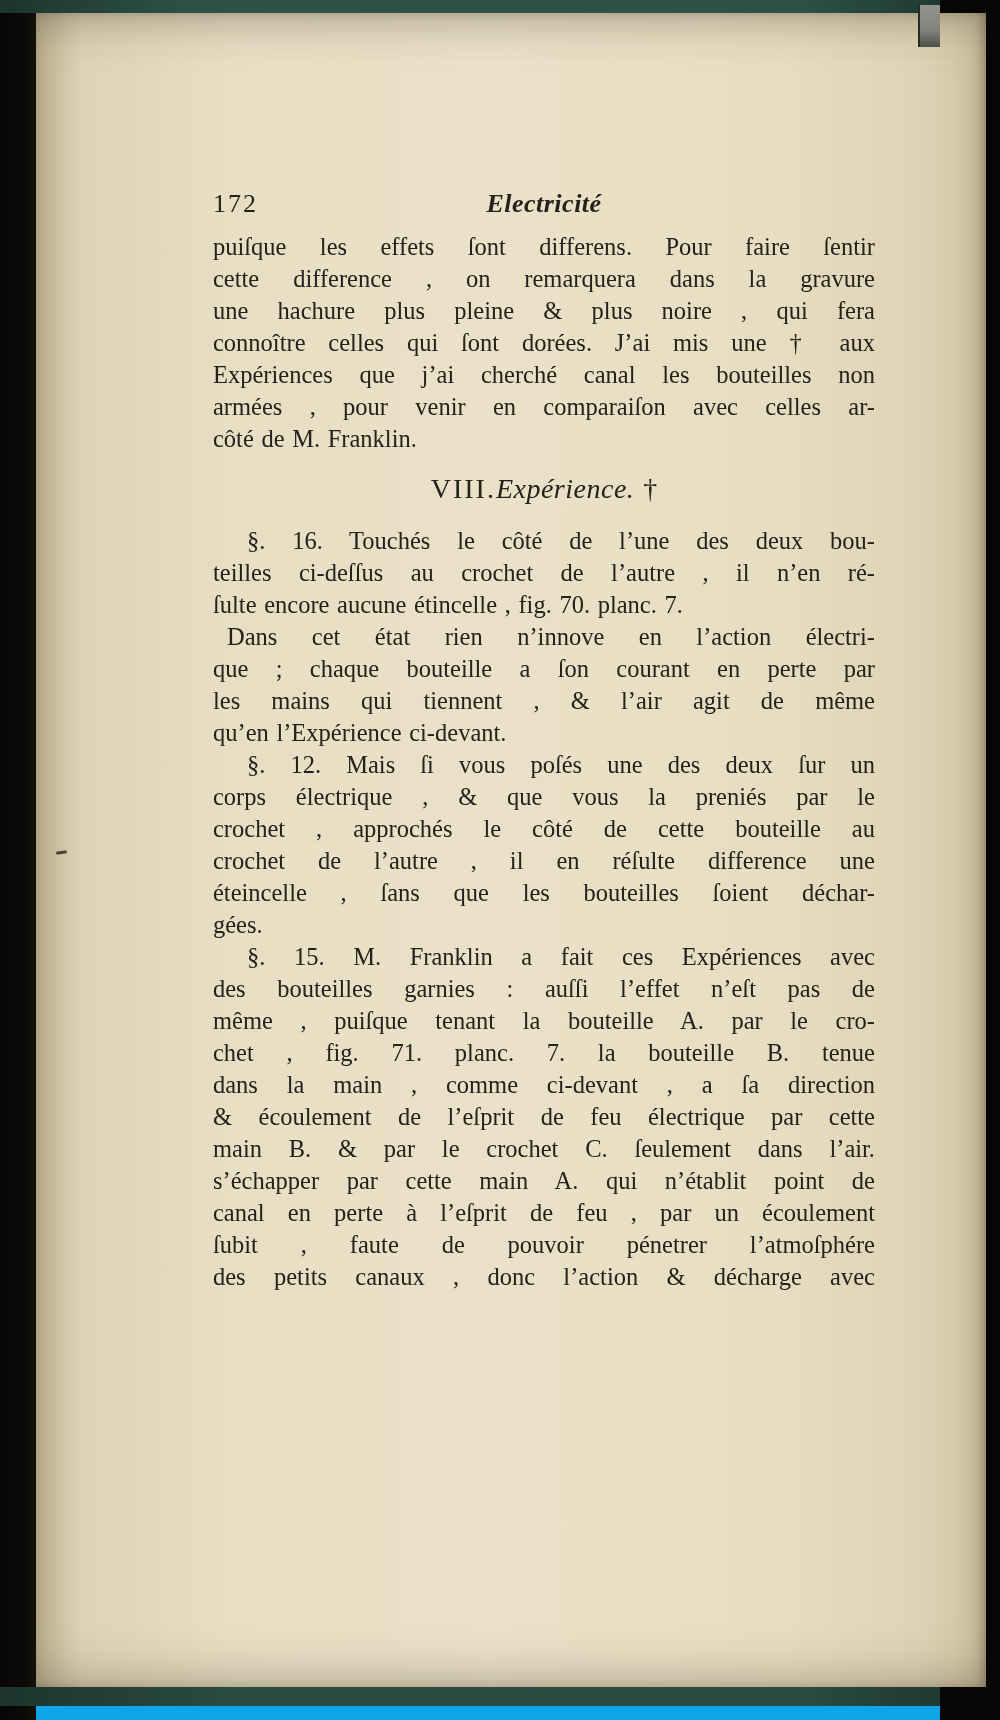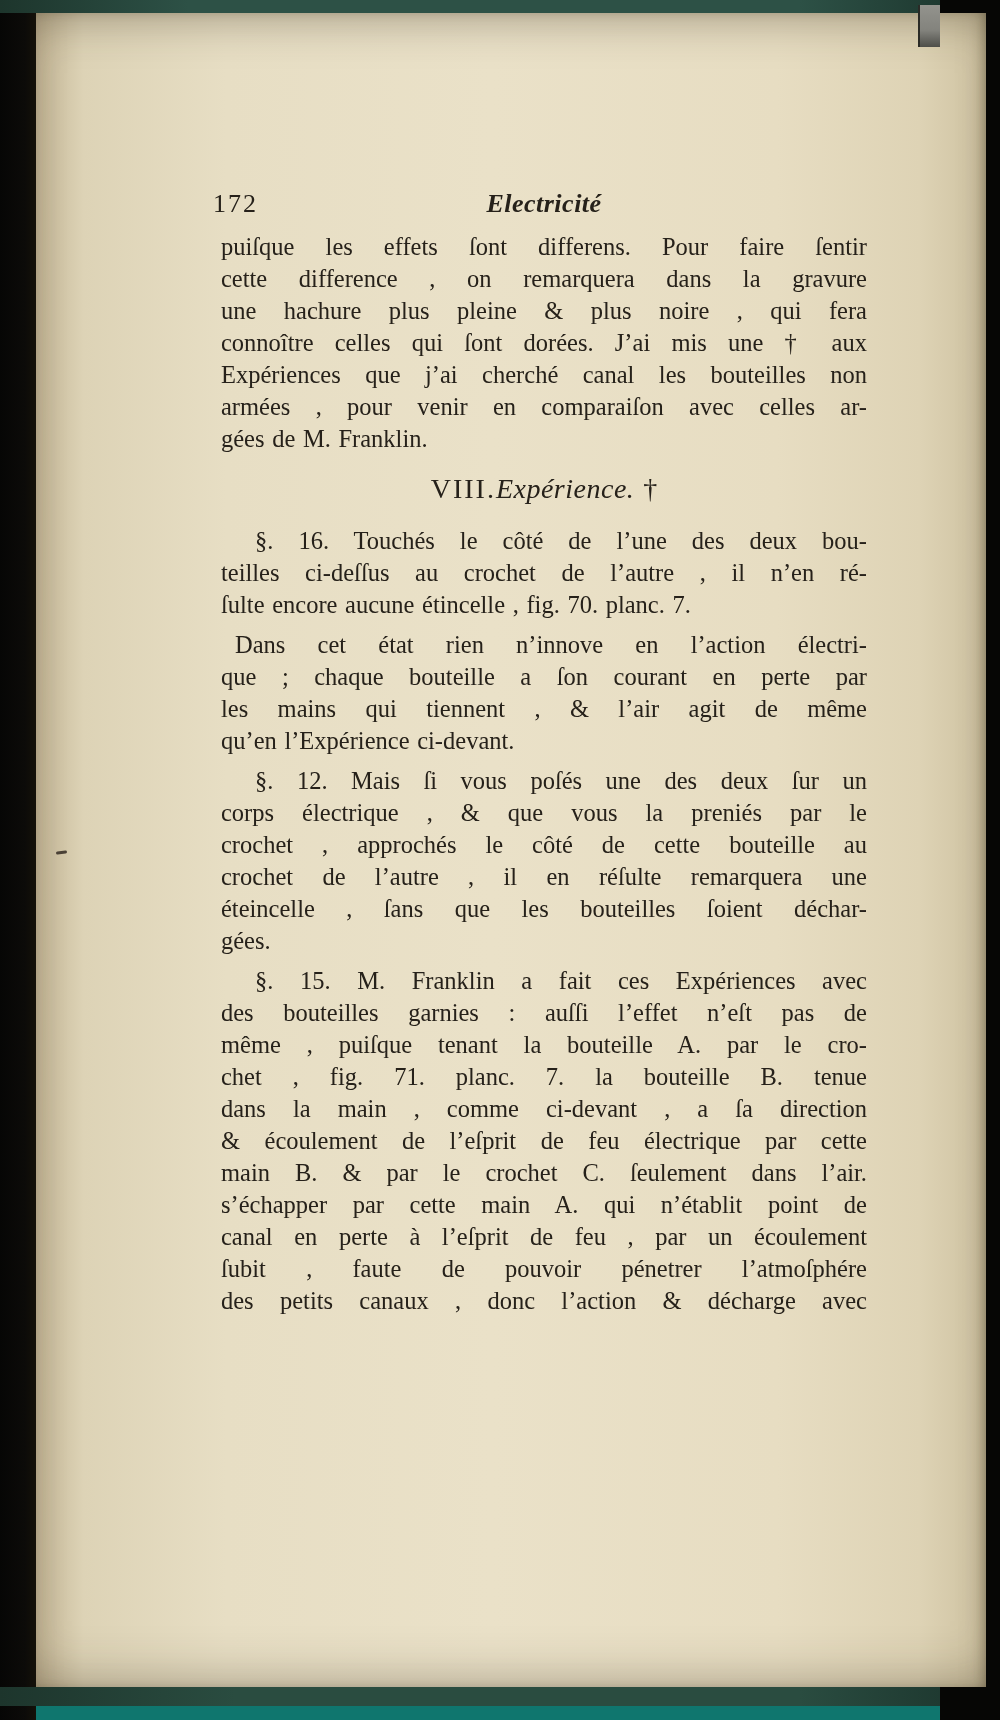--- a/index.html
+++ b/index.html
@@ -5,21 +5,21 @@
   html, body {
     margin: 0; padding: 0;
     background: #060605;
     width: 1000px; height: 1720px;
     overflow: hidden;
     font-family: "Liberation Serif", "DejaVu Serif", serif;
   }
   .screen {
     position: relative;
     width: 940px; height: 1720px;
-    background: #0f766e;
+    background: #0ea5e9;
   }
   .spine-bar {
     position: absolute; left: 0; top: 0;
     width: 36px; height: 1720px;
     background: linear-gradient(90deg, #060605 0%, #0c0b09 70%, #141109 100%);
     z-index: 1;
   }
   .edge-strip-top {
     position: absolute; left: 0; top: 0; right: 0;
     height: 13px;
@@ -79,21 +79,21 @@
   }
   .running {
     font-size: 26px;
     font-style: italic;
     font-weight: bold;
     letter-spacing: 0.5px;
     justify-self: center;
   }
   .pagehead .spacer { justify-self: end; }
 
-  .para { margin: 8px; }
+  .para { margin: 0; }
   .line {
     font-size: 24.5px;
     line-height: 32px;
     word-spacing: 1.5px;
     text-align: justify;
     text-align-last: justify;
     white-space: normal;
   }
   .line.lastline { text-align-last: left; }
   .para.indent-normal .firstline { text-indent: 34px; }
@@ -130,21 +130,21 @@
       </div>
 
       <div>
           <div class="para indent-none">
             <div class="line firstline">puiſque les effets ſont differens. Pour faire ſentir</div>
             <div class="line">cette difference , on remarquera dans la gravure</div>
             <div class="line">une hachure plus pleine &amp; plus noire , qui fera</div>
             <div class="line">connoître celles qui ſont dorées. J’ai mis une † aux</div>
             <div class="line">Expériences que j’ai cherché canal les bouteilles non</div>
             <div class="line">armées , pour venir en comparaiſon avec celles ar-</div>
-            <div class="line lastline">gées de M. Franklin.</div>
+            <div class="line lastline">côté de M. Franklin.</div>
           </div>
         </div>
 
       <div class="heading">
         <span class="hnum">VIII.</span><span class="htitle">Expérience.</span><span class="hdagger">†</span>
       </div>
 
       <div>
           <div class="para indent-normal">
             <div class="line firstline">§. 16. Touchés le côté de l’une des deux bou-</div>
@@ -154,21 +154,21 @@
           <div class="para indent-small">
             <div class="line firstline">Dans cet état rien n’innove en l’action électri-</div>
             <div class="line">que ; chaque bouteille a ſon courant en perte par</div>
             <div class="line">les mains qui tiennent , &amp; l’air agit de même</div>
             <div class="line lastline">qu’en l’Expérience ci-devant.</div>
           </div>
           <div class="para indent-normal">
             <div class="line firstline">§. 12. Mais ſi vous poſés une des deux ſur un</div>
             <div class="line">corps électrique , &amp; que vous la preniés par le</div>
             <div class="line">crochet , approchés le côté de cette bouteille au</div>
-            <div class="line">crochet de l’autre , il en réſulte remarquera une</div>
+            <div class="line">crochet de l’autre , il en réſulte difference une</div>
             <div class="line">éteincelle , ſans que les bouteilles ſoient déchar-</div>
             <div class="line lastline">gées.</div>
           </div>
           <div class="para indent-normal">
             <div class="line firstline">§. 15. M. Franklin a fait ces Expériences avec</div>
             <div class="line">des bouteilles garnies : auſſi l’effet n’eſt pas de</div>
             <div class="line">même , puiſque tenant la bouteille A. par le cro-</div>
             <div class="line">chet , fig. 71. planc. 7. la bouteille B. tenue</div>
             <div class="line">dans la main , comme ci-devant , a ſa direction</div>
             <div class="line">&amp; écoulement de l’eſprit de feu électrique par cette</div>

